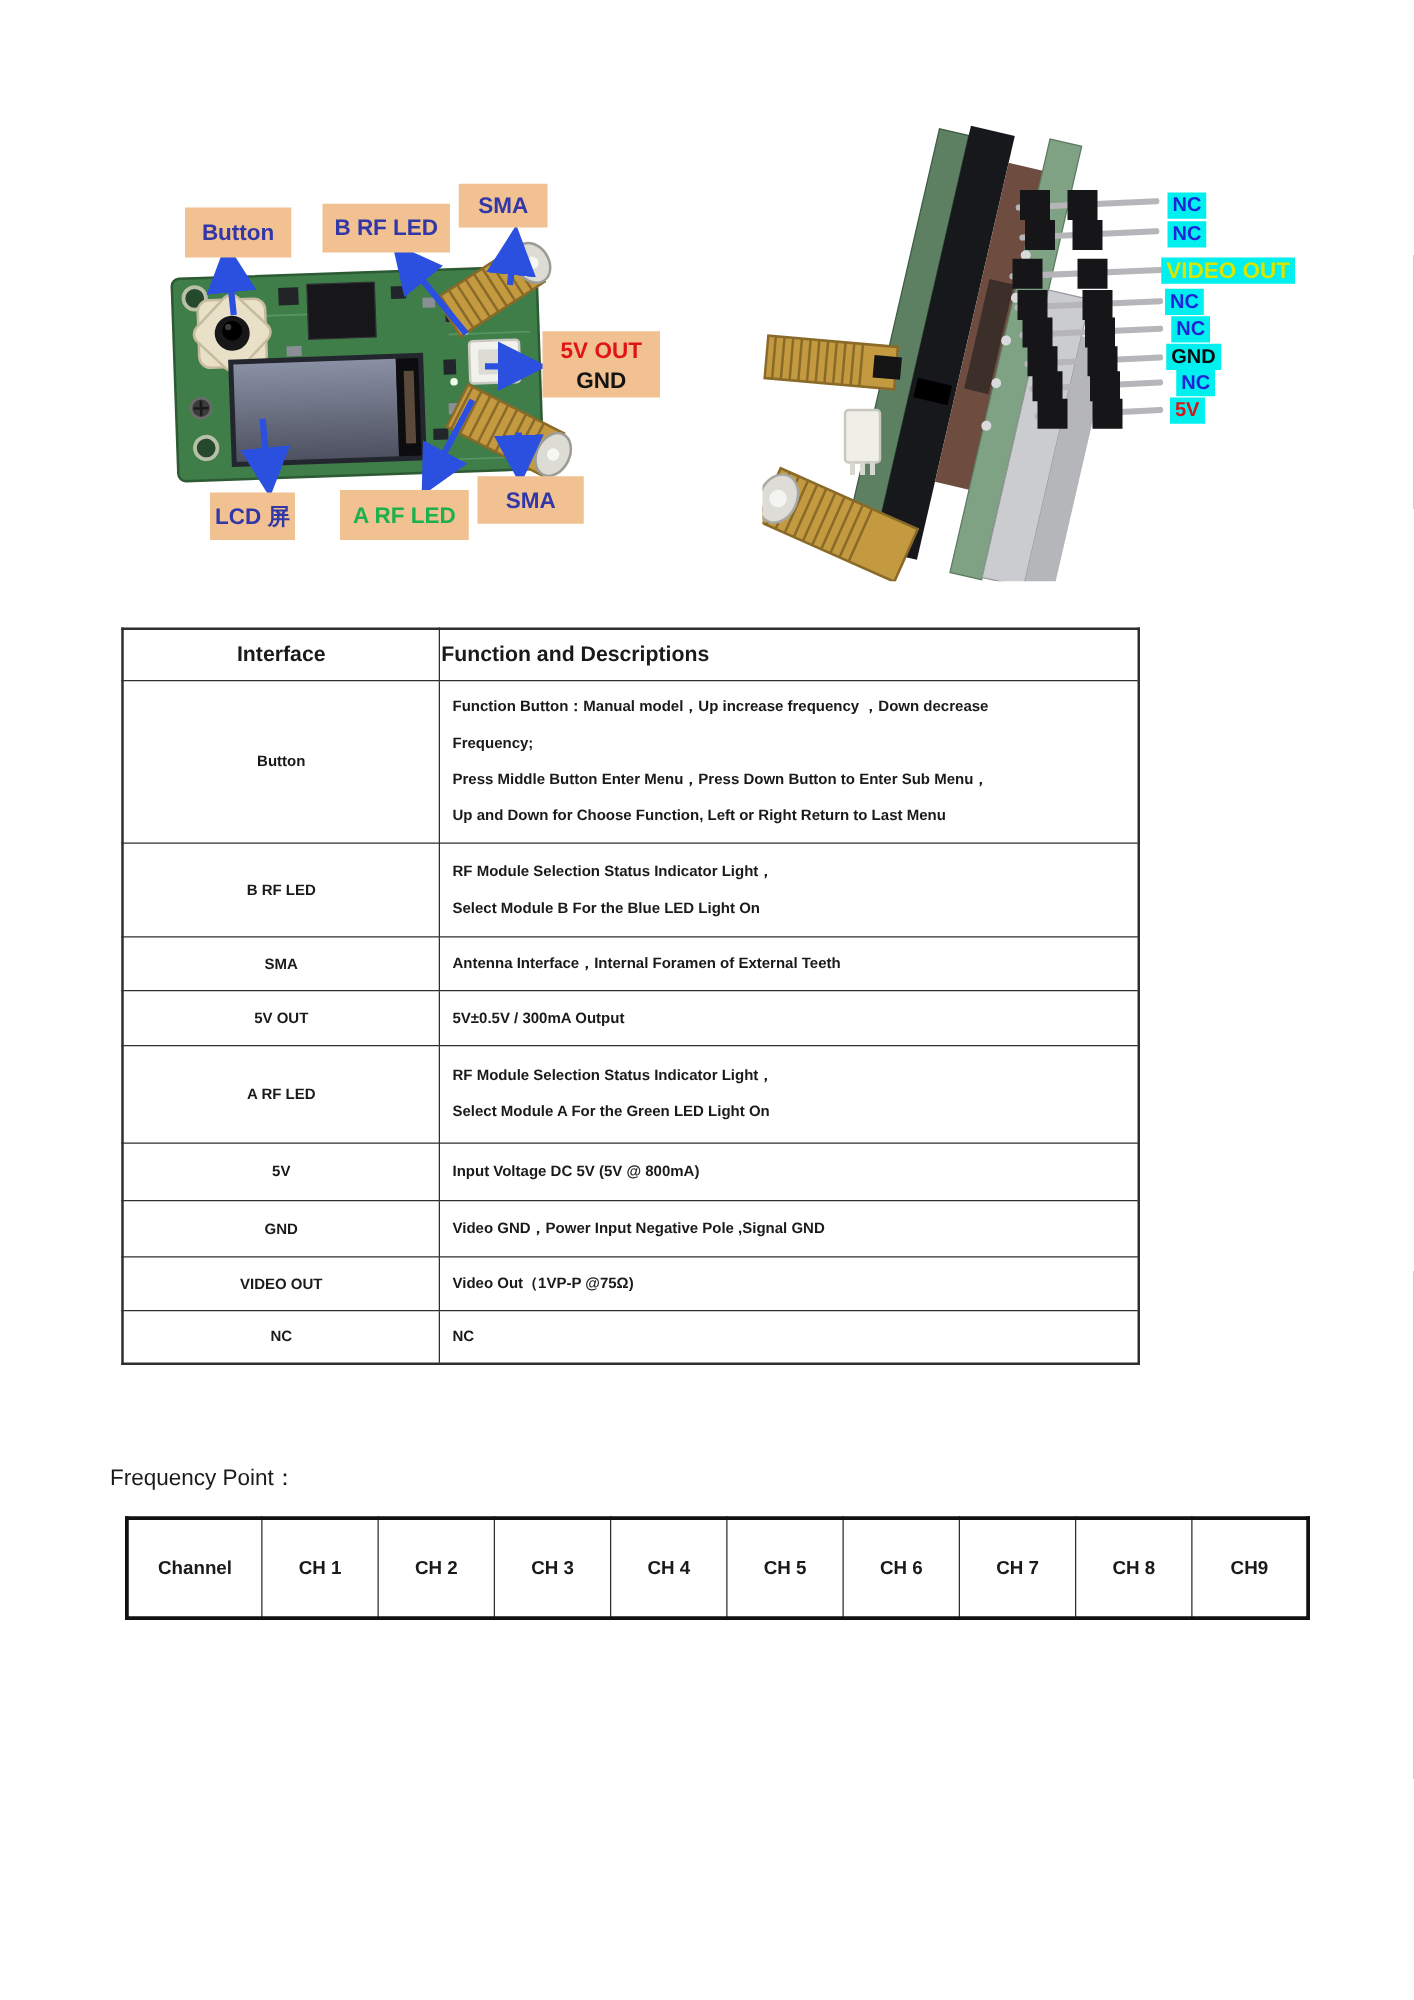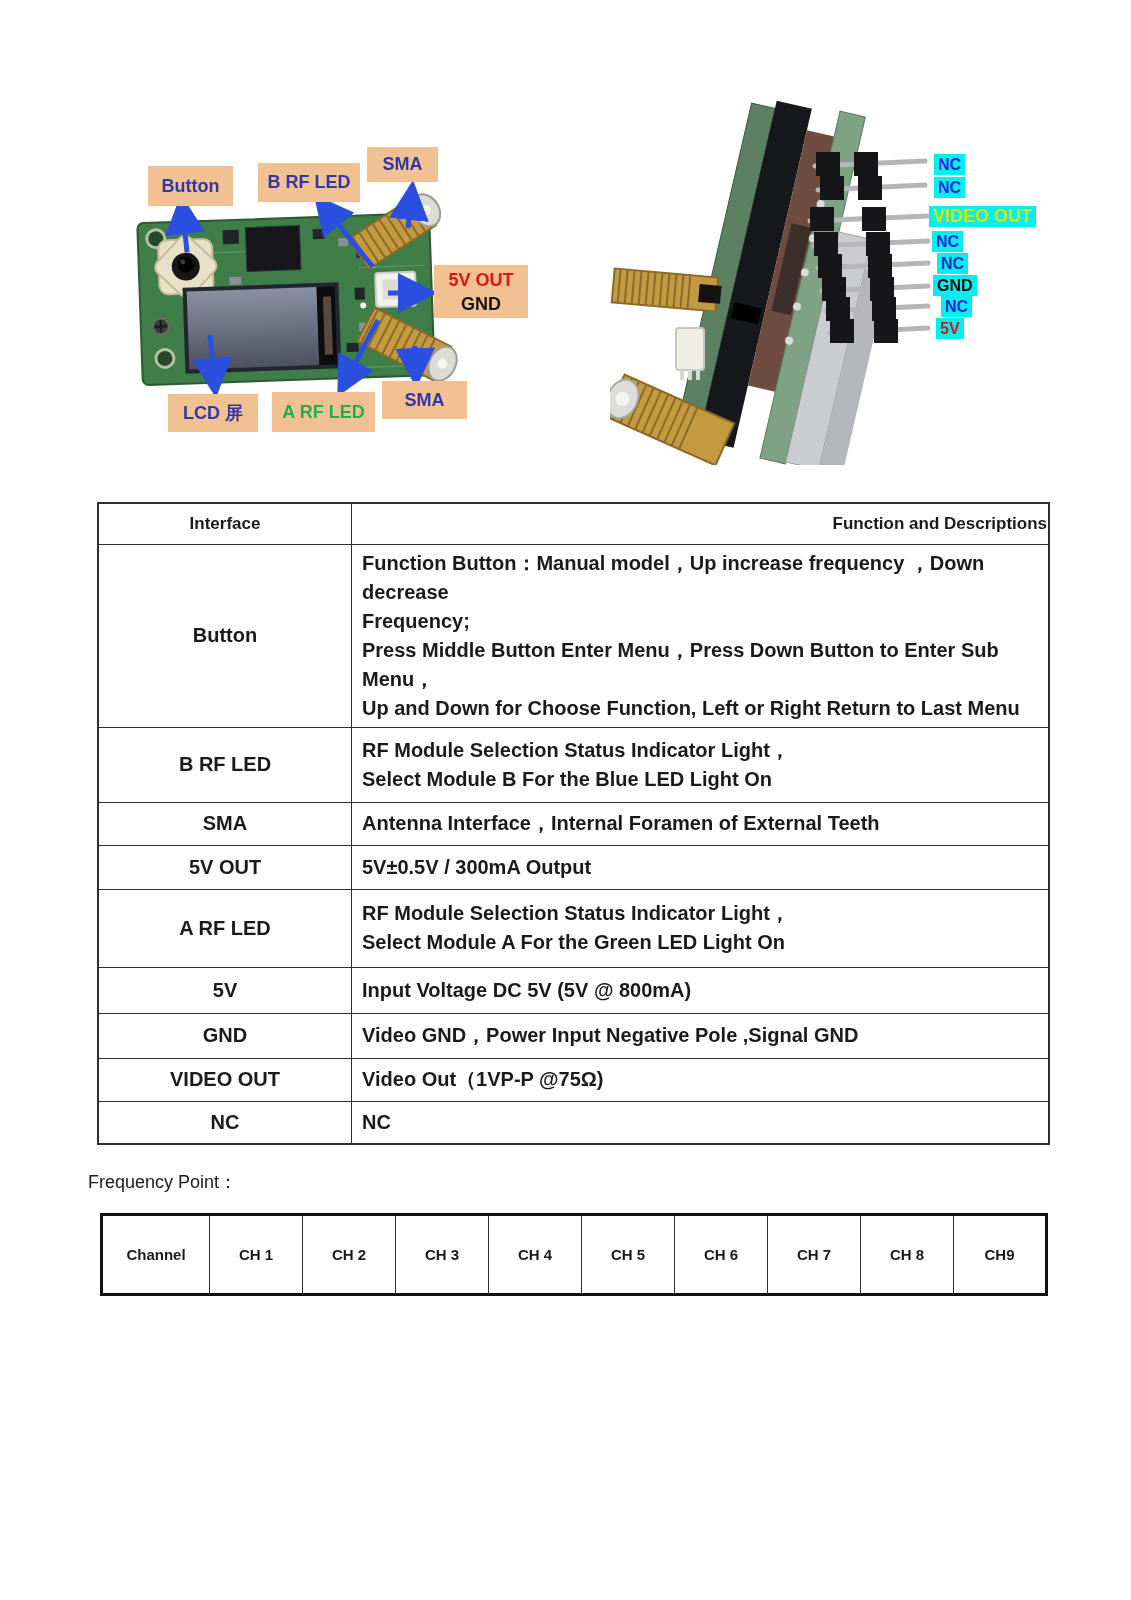--- a/index.html
+++ b/index.html
@@ -28,28 +28,28 @@
 
   
   .pinlabel{position:absolute;background:#00f0f0;font-weight:bold;font-size:16px;
     line-height:21px;padding:0 4px;white-space:nowrap;}
   .p-blue{color:#1f24d8;}
   .p-yellow{color:#d8e600;font-size:18px;}
   .p-black{color:#0a0a0a;}
   .p-red{color:#d81414;}
 
   
-  .itable{position:absolute;left:97px;top:502px;width:953px;border-collapse:collapse;
+  .itable{position:absolute;left:97px;top:502px;width:815px;border-collapse:collapse;
     table-layout:fixed;}
-  .itable th,.itable td{border:1px solid #2e2e2e;font-weight:bold;font-size:20px;
+  .itable th,.itable td{border:1px solid #2e2e2e;font-weight:bold;font-size:12px;
     vertical-align:middle;}
   .itable{border:2px solid #2e2e2e;}
   .itable .c1{width:250px;text-align:center;}
   .itable .c2{text-align:left;padding:4px 10px;white-space:pre-line;line-height:29px;}
-  .itable th{font-size:17px;text-align:right;}
+  .itable th{font-size:17px;text-align:left;}
   .itable tr.r0{height:41px;} .itable tr.r1{height:130px;} .itable tr.r2{height:75px;}
   .itable tr.r3{height:43px;} .itable tr.r4{height:44px;} .itable tr.r5{height:46px;}
   .itable tr.r6{height:78px;} .itable tr.r7{height:46px;} .itable tr.r8{height:45px;}
   .itable tr.r9{height:43px;} .itable tr.r10{height:43px;}
 
   
   .freq-heading{position:absolute;left:88px;top:1170px;font-size:18px;font-weight:normal;}
   .ftable{position:absolute;left:100px;top:1213px;width:948px;border-collapse:collapse;
     table-layout:fixed;border:3px solid #111;}
   .ftable td{border:1px solid #2e2e2e;font-weight:bold;font-size:15px;text-align:center;
@@ -133,21 +133,21 @@
     </svg>
   </div>
 
   <div class="callout c-blue" style="left:148px;top:166px;width:85px;height:40px;">Button</div>
   <div class="callout c-blue" style="left:258px;top:163px;width:102px;height:39px;">B RF LED</div>
   <div class="callout c-blue" style="left:367px;top:147px;width:71px;height:35px;">SMA</div>
   <div class="callout callout-stack" style="left:434px;top:265px;width:94px;height:53px;">
     <span class="c-red">5V OUT</span>
     <span class="c-black">GND</span>
   </div>
-  <div class="callout c-blue" style="left:168px;top:394px;width:90px;height:38px;">LCD 屏</div>
+  <div class="callout c-blue" style="left:168px;top:394px;width:68px;height:38px;">LCD 屏</div>
   <div class="callout c-green" style="left:272px;top:392px;width:103px;height:40px;">A RF LED</div>
   <div class="callout c-blue" style="left:382px;top:381px;width:85px;height:38px;">SMA</div>
 
   <div class="fig fig-right">
     <svg width="340" height="365" viewBox="0 0 340 365">
       <g transform="rotate(13 160 190)">
         <rect x="100" y="12" width="24" height="336" fill="#5d8063" stroke="#3c5a42"></rect>
         <rect x="124" y="4" width="36" height="348" fill="#17181c"></rect>
         <rect x="160" y="26" width="28" height="262" fill="#6f4c40"></rect>
         <rect x="188" y="0" width="26" height="356" fill="#7fa184" stroke="#5c7a60"></rect>

